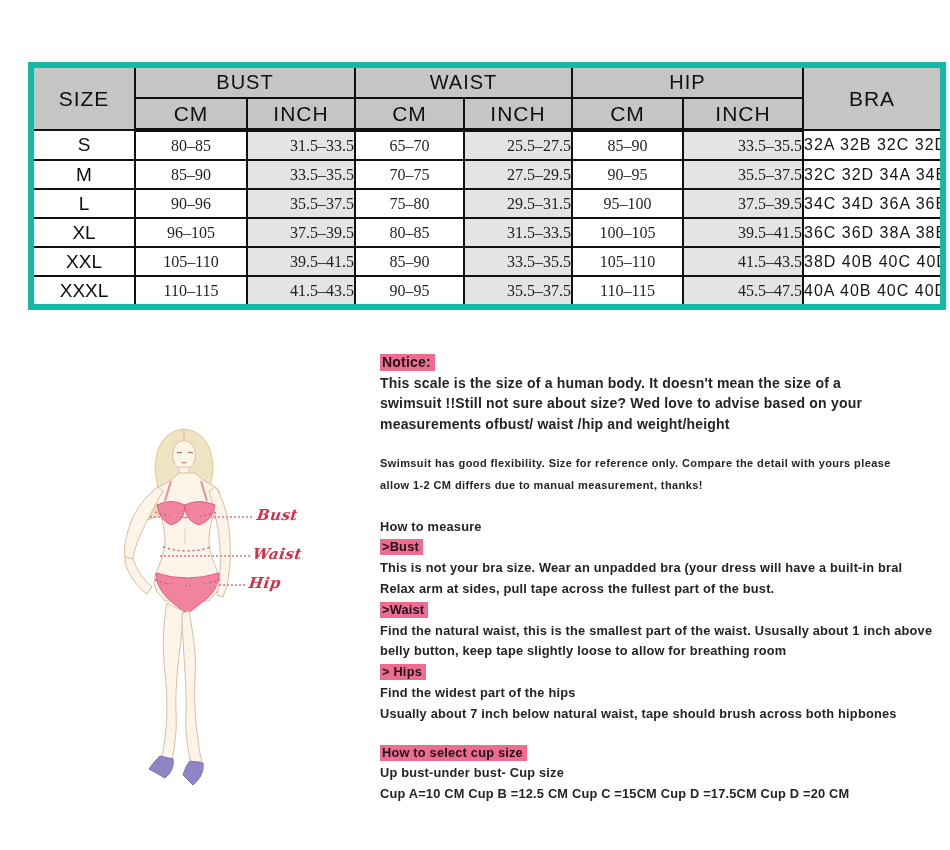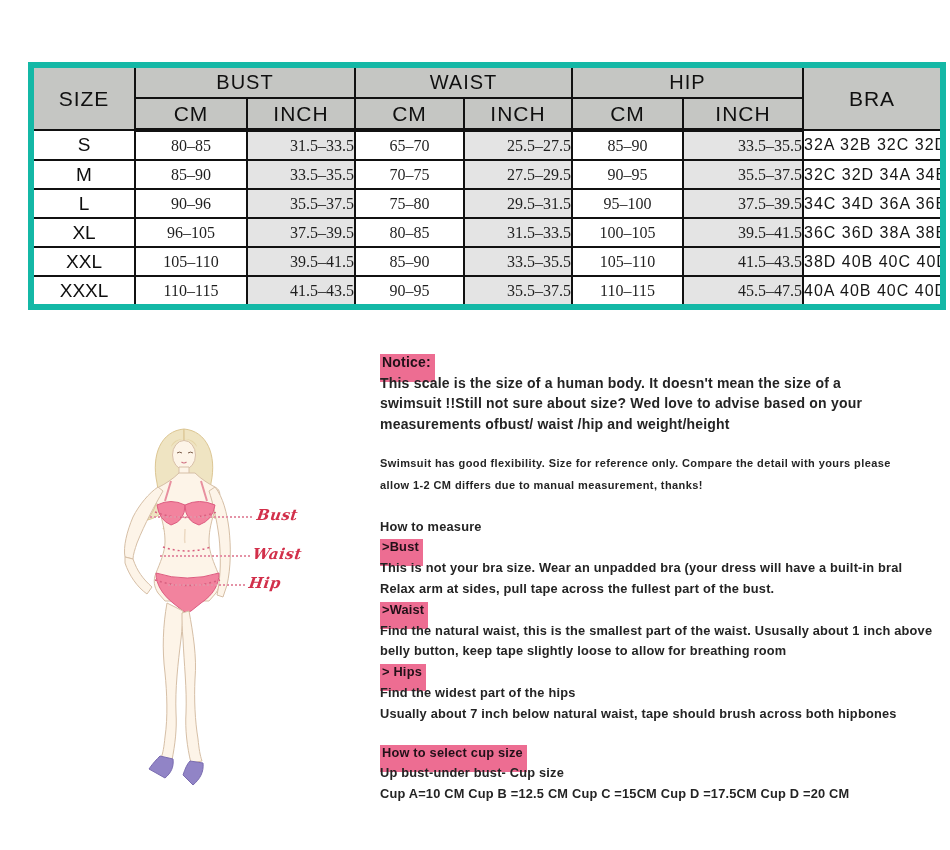--- a/index.html
+++ b/index.html
@@ -44,21 +44,21 @@
   }
   .fig-label.bust{left:157px;top:84px;}
   .fig-label.waist{left:153px;top:123px;}
   .fig-label.hip{left:149px;top:152px;}
 
   
   .text-col{position:absolute;left:380px;top:352px;width:560px;color:#242424;}
   .ln{font-weight:bold;font-size:12.8px;line-height:20.8px;white-space:nowrap;letter-spacing:.2px;}
   .ln.big{font-size:14px;line-height:20.6px;letter-spacing:.2px;}
   .ln.med{font-size:11px;line-height:21.6px;letter-spacing:.4px;}
-  .hl{background:#ed6d92;padding:0 4px 12px 2px;color:#221018;}
+  .hl{background:#ed6d92;padding:0 4px 1px 2px;color:#221018;}
   .gap18{height:18px;} .gap20{height:20px;} .gap19{height:19px;}
 </style>
 </head>
 <body>
 
 <table class="size-table">
   <colgroup>
     <col style="width:104px">
       <col style="width:112px">
       <col style="width:108px">

